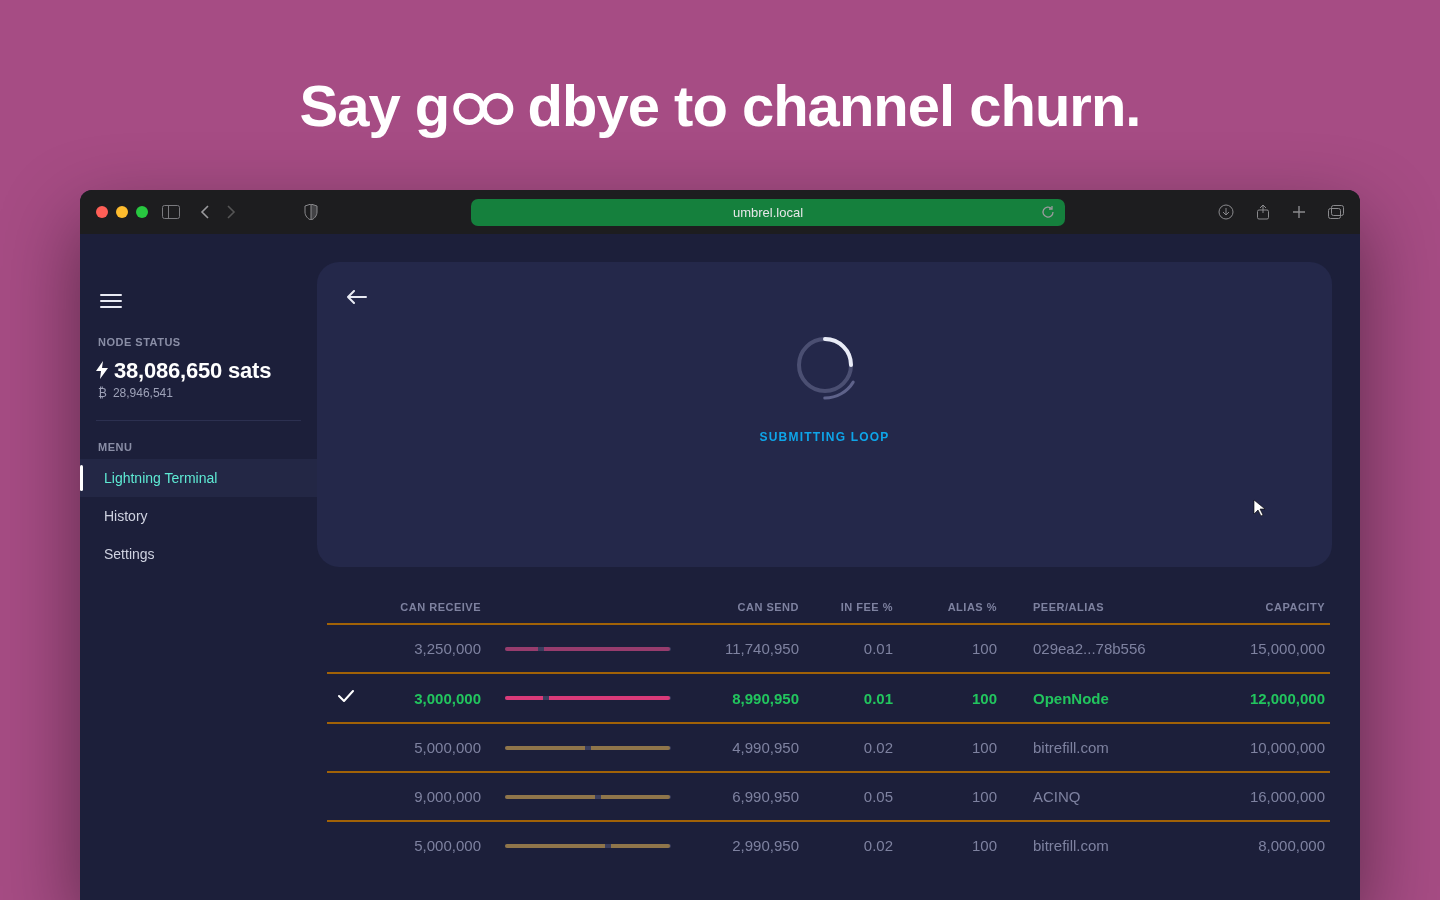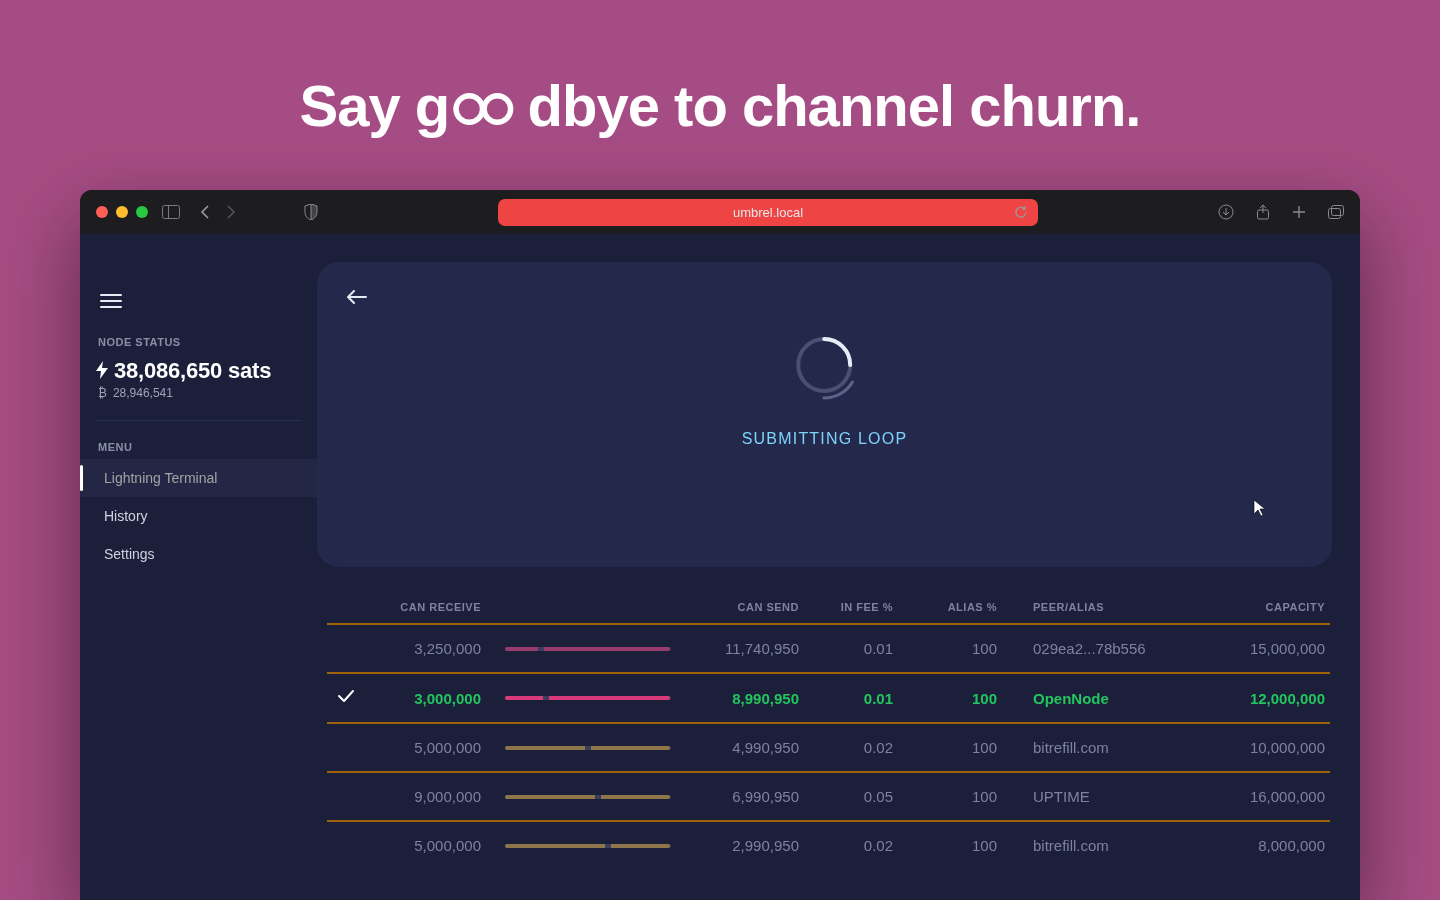--- a/index.html
+++ b/index.html
@@ -30,21 +30,21 @@
   .tl-dot { width:12px; height:12px; border-radius:50%; }
   .tl-dot.red { background:#ff5f57; }
   .tl-dot.yellow { background:#febc2e; }
   .tl-dot.green { background:#28c840; }
   .tb-icon { color:#7a7a7e; font-size:15px; display:flex; align-items:center; }
   .tb-icon svg { display:block; }
   .nav-group { display:flex; gap:16px; margin-left:6px; }
   .spacer-sm { width:40px; }
   .urlwrap { flex:1; display:flex; justify-content:center; }
   .urlbar {
-    width:540px; height:27px; background:#ef4444; border-radius:7px; color:#e6e6e8;
+    width:594px; height:27px; background:#15803d; border-radius:7px; color:#e6e6e8;
     font-size:13px; display:flex; align-items:center; justify-content:center; position:relative;
   }
   .url-refresh { position:absolute; right:10px; top:6px; color:#9a9a9d; }
   .right-icons { display:flex; gap:22px; }
 
   .app {
     display:flex; height:calc(100% - 44px); background:#1c1f3a;
   }
 
   .sidebar {
@@ -58,21 +58,21 @@
   .bolt { color:#fff; }
   .balance-main { color:#fff; font-size:22px; font-weight:600; letter-spacing:-.2px; }
   .balance-sub { display:flex; align-items:center; gap:6px; padding:0 18px 16px 18px; color:#9ea2b8; font-size:12px; }
   .btc-glyph { font-family:Arial,sans-serif; }
   .divider { height:1px; background:#2c3050; margin:4px 16px 14px 16px; }
 
   .menu-item {
     padding:11px 18px 11px 24px; color:#cfd2e0; font-size:14px; cursor:pointer;
   }
   .menu-item.active {
-    background:#232745; position:relative; color:#a3a3a3;
+    background:#232745; position:relative; color:#5eead4;
   }
   .menu-item.active::before {
     content:""; position:absolute; left:0; top:6px; bottom:6px; width:3px; background:#fff; border-radius:2px;
   }
 
   .main {
     flex:1; padding:28px 0 0 0; overflow:hidden;
   }
 
   .card {
@@ -82,21 +82,21 @@
   .back-btn {
     position:absolute; left:30px; top:28px; color:#e8eaf3; cursor:pointer;
   }
   .spinner-wrap {
     position:absolute; left:50%; top:66px; transform:translateX(-50%);
     text-align:center; color:#b7bbd0;
   }
   .spinner { width:74px; height:74px; margin:0 auto 28px auto; position:relative; }
   .spinner svg { animation:spin 1.6s linear infinite; transform-origin:50% 50%; }
   @keyframes spin { to { transform:rotate(360deg);} }
-  .submit-label { font-size:16px; font-weight:400; letter-spacing:1.2px; color:#7dd3fc; }
+  .submit-label { font-size:12px; font-weight:700; letter-spacing:1.2px; color:#0ea5e9; }
   .cursor { position:absolute; right:65px; bottom:46px; color:#fff; }
 
   .table {
     padding:24px 30px 0 10px; color:#cfd2e0;
   }
   .thead, .trow {
     display:grid;
     grid-template-columns: 38px 120px 190px 120px 90px 100px 190px 130px;
     align-items:center; gap:4px;
   }
@@ -334,21 +334,21 @@
                 <div class="bar-cell">
                   <div class="bar gold">
                     <div class="recv" style="width: 54%;"></div>
                     <div class="gap"></div>
                     <div class="send" style="width: 42%;"></div>
                   </div>
                 </div>
                 <div class="cell-right">6,990,950</div>
                 <div class="cell-right">0.05</div>
                 <div class="cell-right">100</div>
-                <div class="cell-left" style="padding-left: 24px;">UPTIME</div>
+                <div class="cell-left" style="padding-left: 24px;">ACINQ</div>
                 <div class="cell-right">16,000,000</div>
               </div>
               <div class="trow dim">
                 <div class="check"></div>
                 <div class="cell-right">5,000,000</div>
                 <div class="bar-cell">
                   <div class="bar gold">
                     <div class="recv" style="width: 60%;"></div>
                     <div class="gap"></div>
                     <div class="send" style="width: 36%;"></div>

